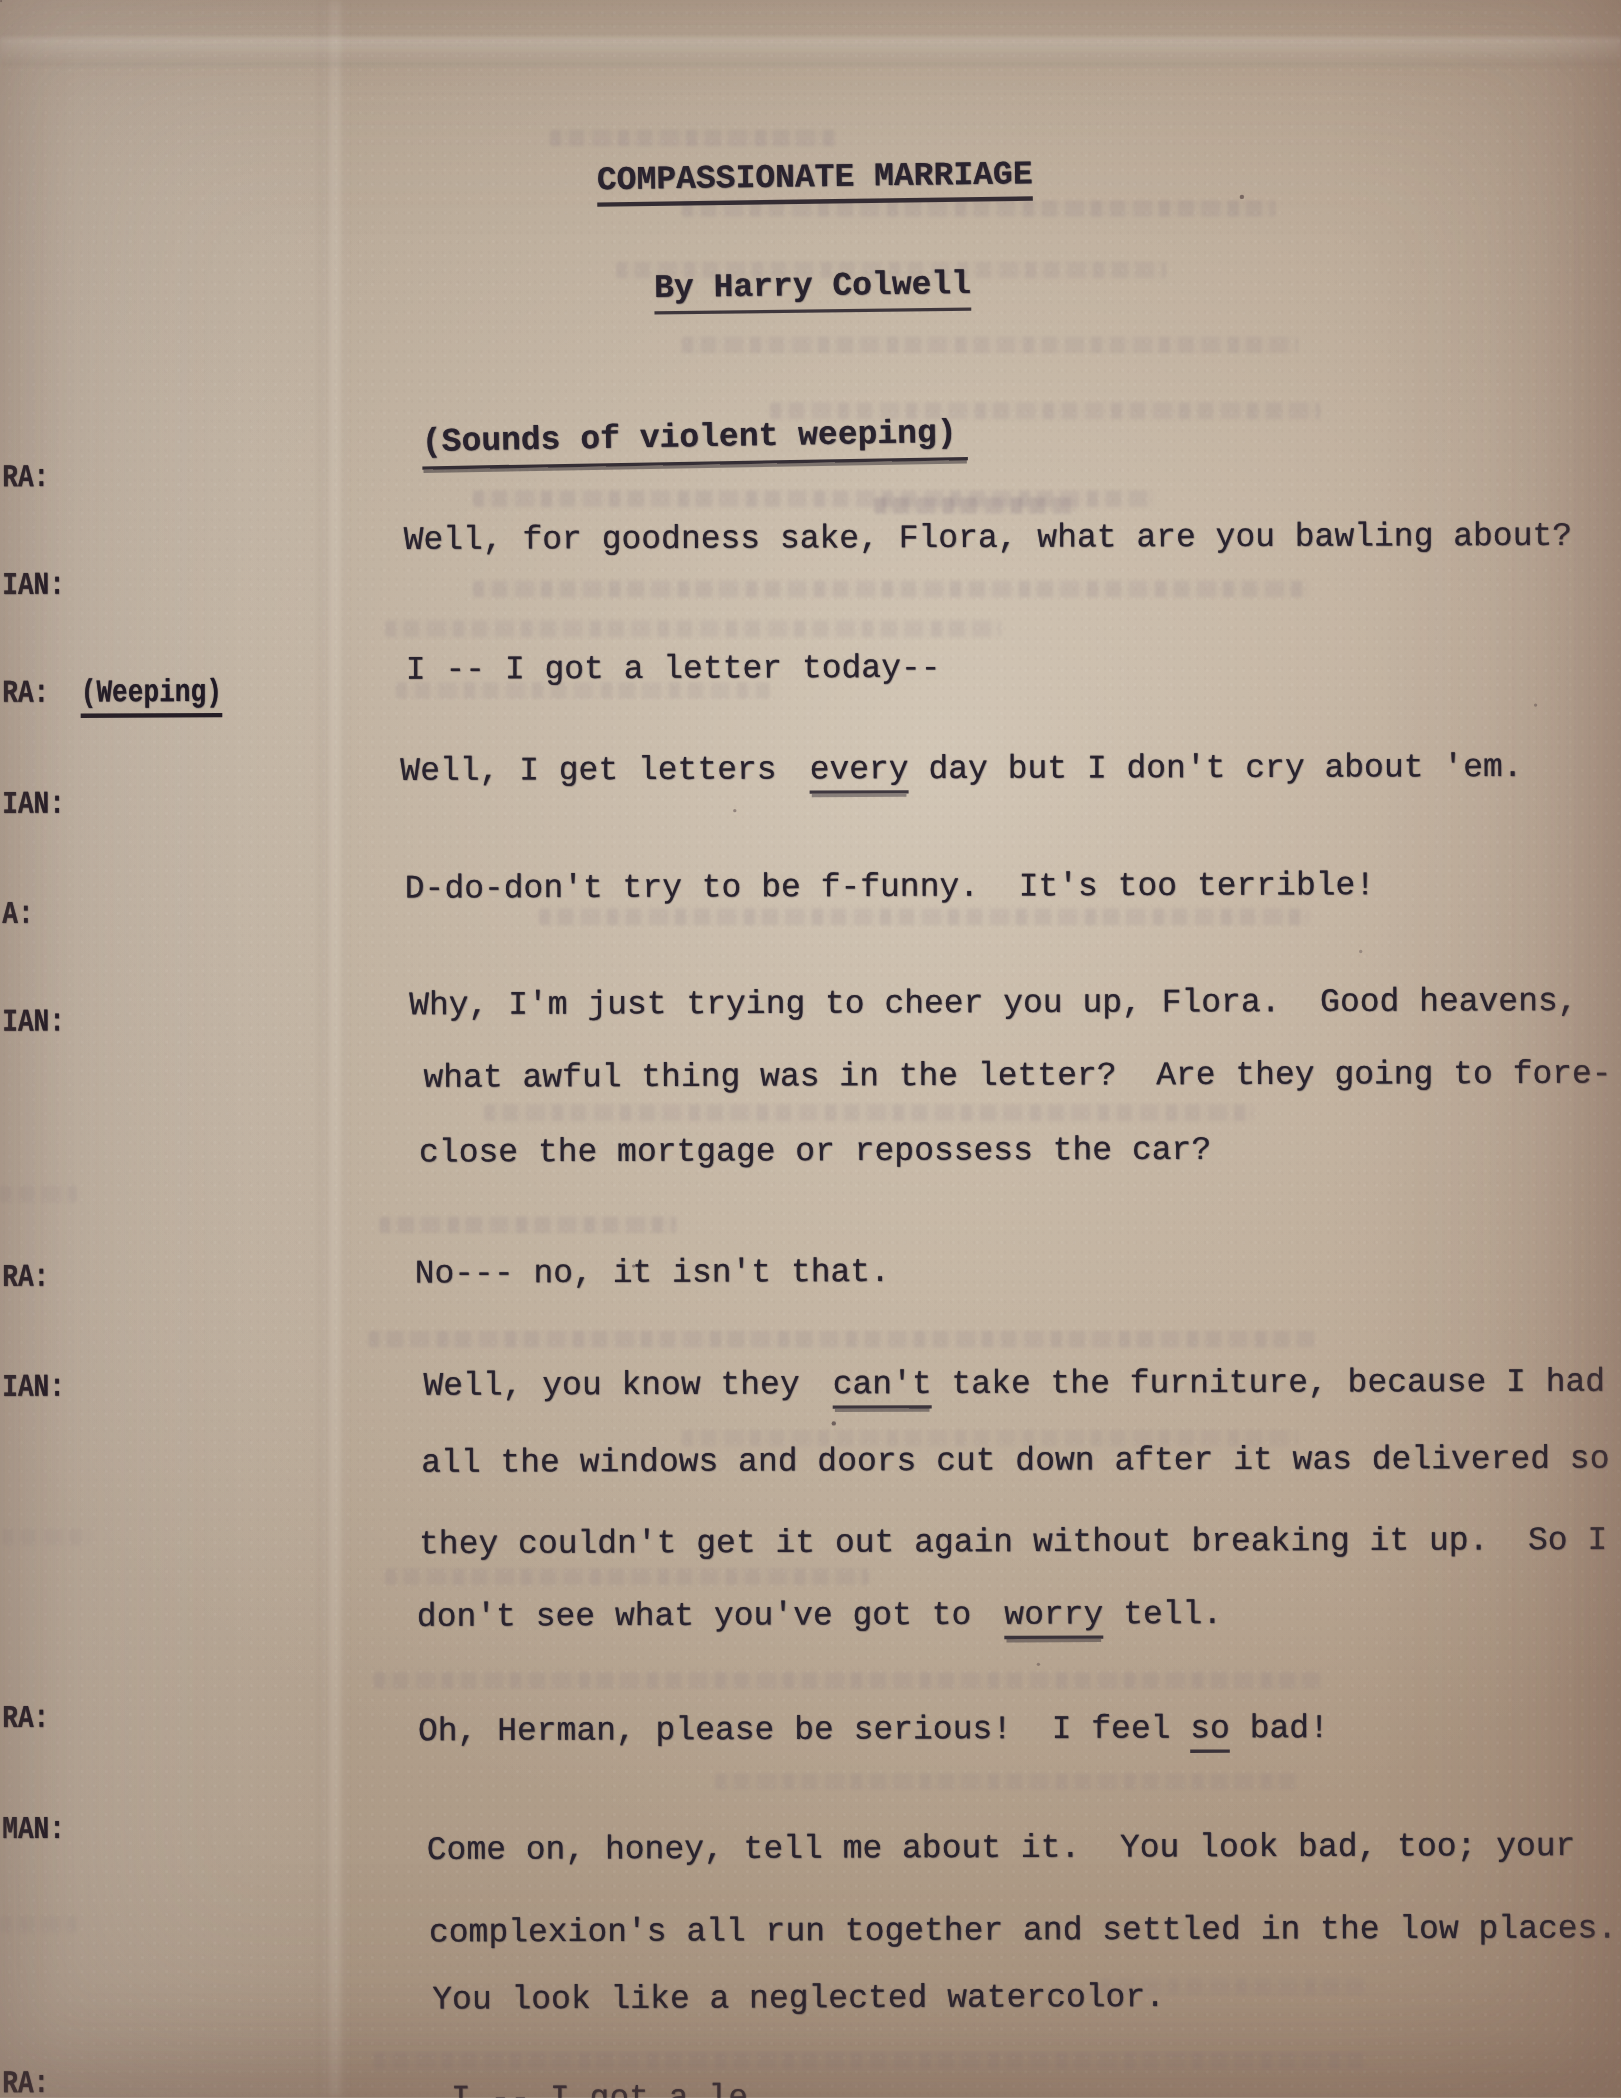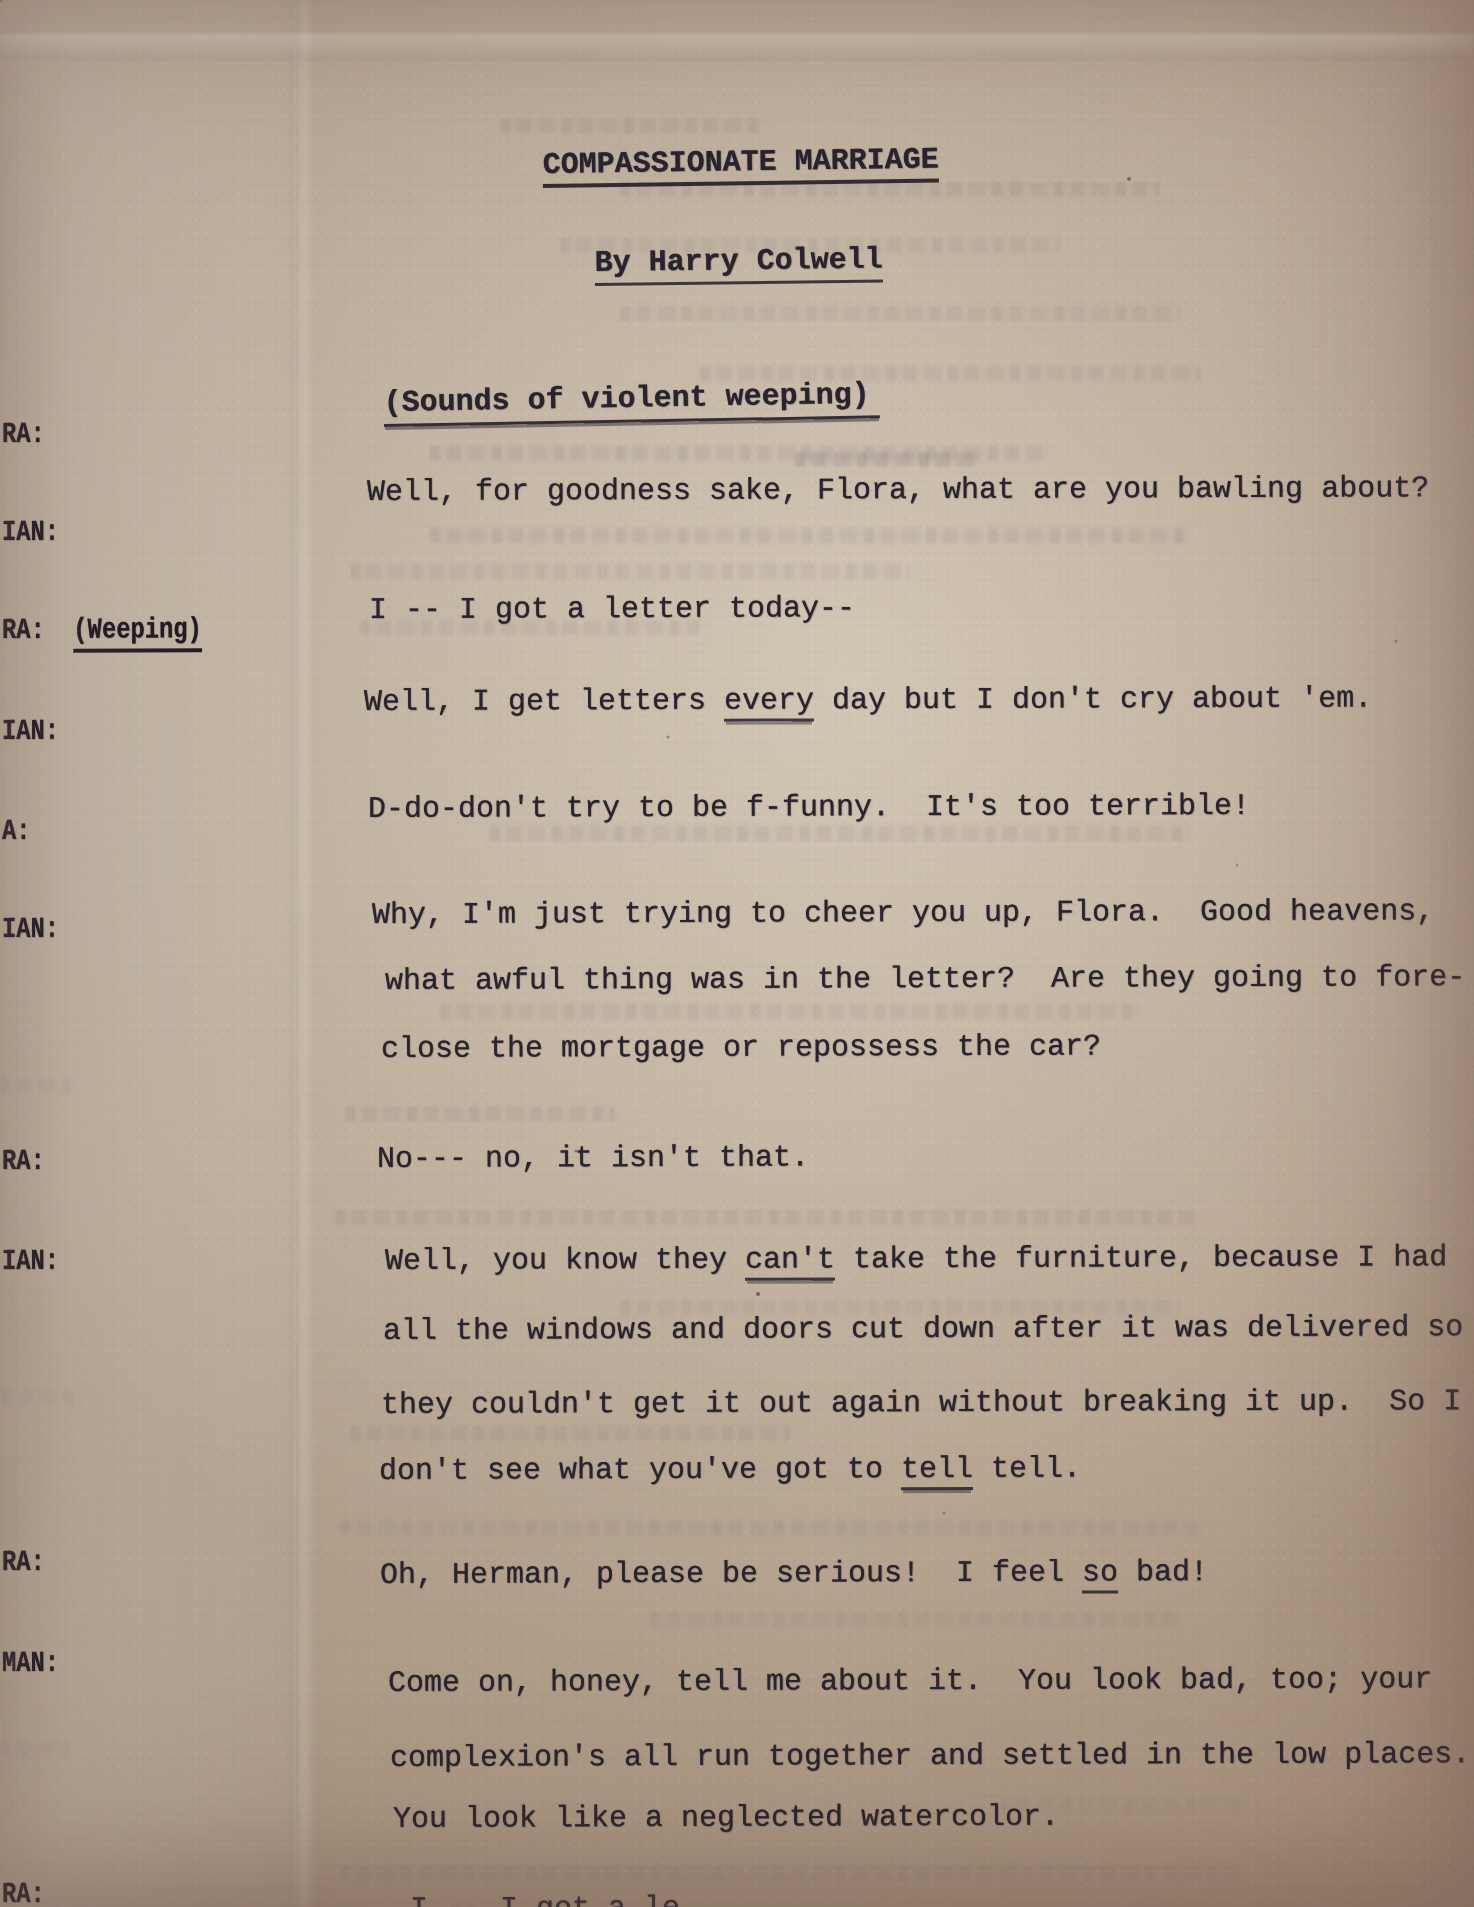--- a/index.html
+++ b/index.html
@@ -64,20 +64,21 @@
     padding-bottom:6px; padding-right:10px;
   }
   .kind-label {
     font-weight:bold; font-size:29px; color:#211b26;
     transform:scaleX(0.82) rotate(-0.2deg); transform-origin:left bottom;
   }
   .u-double {
     border-bottom:3px solid rgba(36,30,42,0.85);
     box-shadow:0 5px 0 -2px rgba(36,30,42,0.42);
     padding-bottom:1px;
+    margin-left:12px;
   }
   .u-single { border-bottom:3px solid rgba(36,30,42,0.85); padding-bottom:1px; }
   .u-heavy  { border-bottom:4px solid rgba(28,22,32,0.95); padding-bottom:2px; }
   .ghost {
     position:absolute; height:15px; border-radius:3px; pointer-events:none;
     background:repeating-linear-gradient(90deg,
       rgba(126,110,124,0.30) 0 10px, rgba(126,110,124,0.06) 10px 17px,
       rgba(126,110,124,0.26) 17px 31px, rgba(126,110,124,0.04) 31px 38px,
       rgba(126,110,124,0.22) 38px 55px, rgba(126,110,124,0.05) 55px 62px);
     filter:blur(1.6px);
@@ -149,21 +150,21 @@
     <div class="line kind-dialogue" style="left: 369px; top: 595px;"><span>I -- I got a letter today--</span></div>
     <div class="line kind-dialogue" style="left: 364px; top: 687px;"><span>Well, I get letters </span><span class="u-double">every</span><span> day but I don't cry about 'em.</span></div>
     <div class="line kind-dialogue" style="left: 368px; top: 794px;"><span>D-do-don't try to be f-funny.  It's too terrible!</span></div>
     <div class="line kind-dialogue" style="left: 372px; top: 900px;"><span>Why, I'm just trying to cheer you up, Flora.  Good heavens,</span></div>
     <div class="line kind-dialogue" style="left: 385px; top: 966px;"><span>what awful thing was in the letter?  Are they going to fore-</span></div>
     <div class="line kind-dialogue" style="left: 381px; top: 1034px;"><span>close the mortgage or repossess the car?</span></div>
     <div class="line kind-dialogue" style="left: 377px; top: 1144px;"><span>No--- no, it isn't that.</span></div>
     <div class="line kind-dialogue" style="left: 385px; top: 1246px;"><span>Well, you know they </span><span class="u-double">can't</span><span> take the furniture, because I had</span></div>
     <div class="line kind-dialogue" style="left: 383px; top: 1316px;"><span>all the windows and doors cut down after it was delivered so</span></div>
     <div class="line kind-dialogue" style="left: 381px; top: 1390px;"><span>they couldn't get it out again without breaking it up.  So I</span></div>
-    <div class="line kind-dialogue" style="left: 379px; top: 1456px;"><span>don't see what you've got to </span><span class="u-double">tell</span><span> tell.</span></div>
+    <div class="line kind-dialogue" style="left: 379px; top: 1456px;"><span>don't see what you've got to </span><span class="u-double">worry</span><span> tell.</span></div>
     <div class="line kind-dialogue" style="left: 380px; top: 1560px;"><span>Oh, Herman, please be serious!  I feel </span><span class="u-single">so</span><span> bad!</span></div>
     <div class="line kind-dialogue" style="left: 388px; top: 1668px;"><span>Come on, honey, tell me about it.  You look bad, too; your</span></div>
     <div class="line kind-dialogue" style="left: 390px; top: 1743px;"><span>complexion's all run together and settled in the low places.</span></div>
     <div class="line kind-dialogue" style="left: 393px; top: 1804px;"><span>You look like a neglected watercolor.</span></div>
     <div class="line kind-dialogue" style="left: 410px; top: 1894px;"><span>I -- I got a le</span></div>
   </div>
 
 <div class="vignette"></div>
 
 </body></html>

